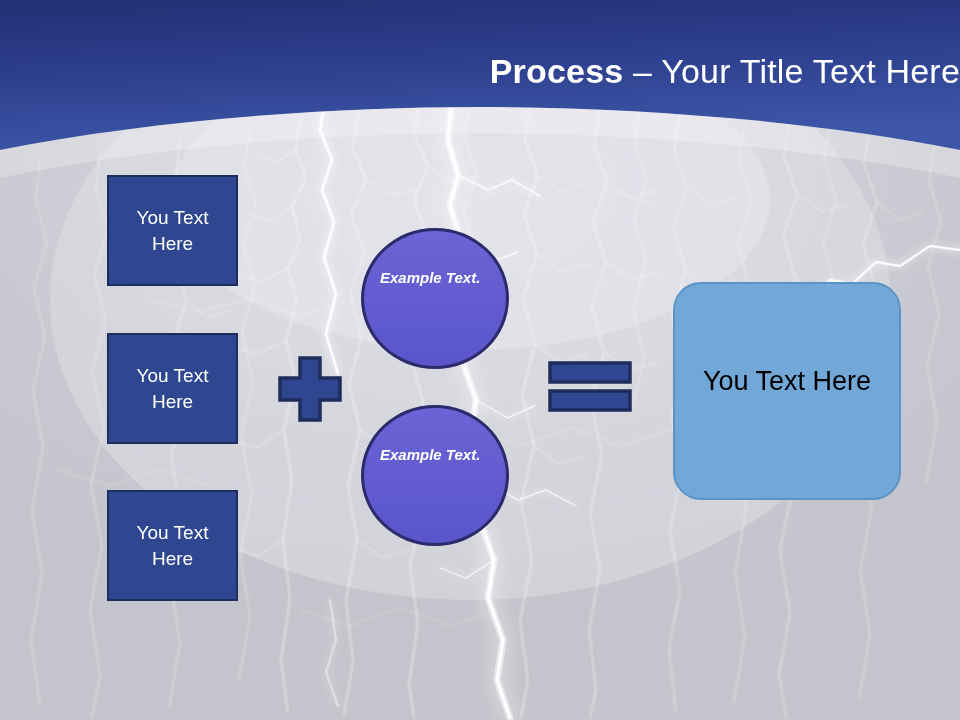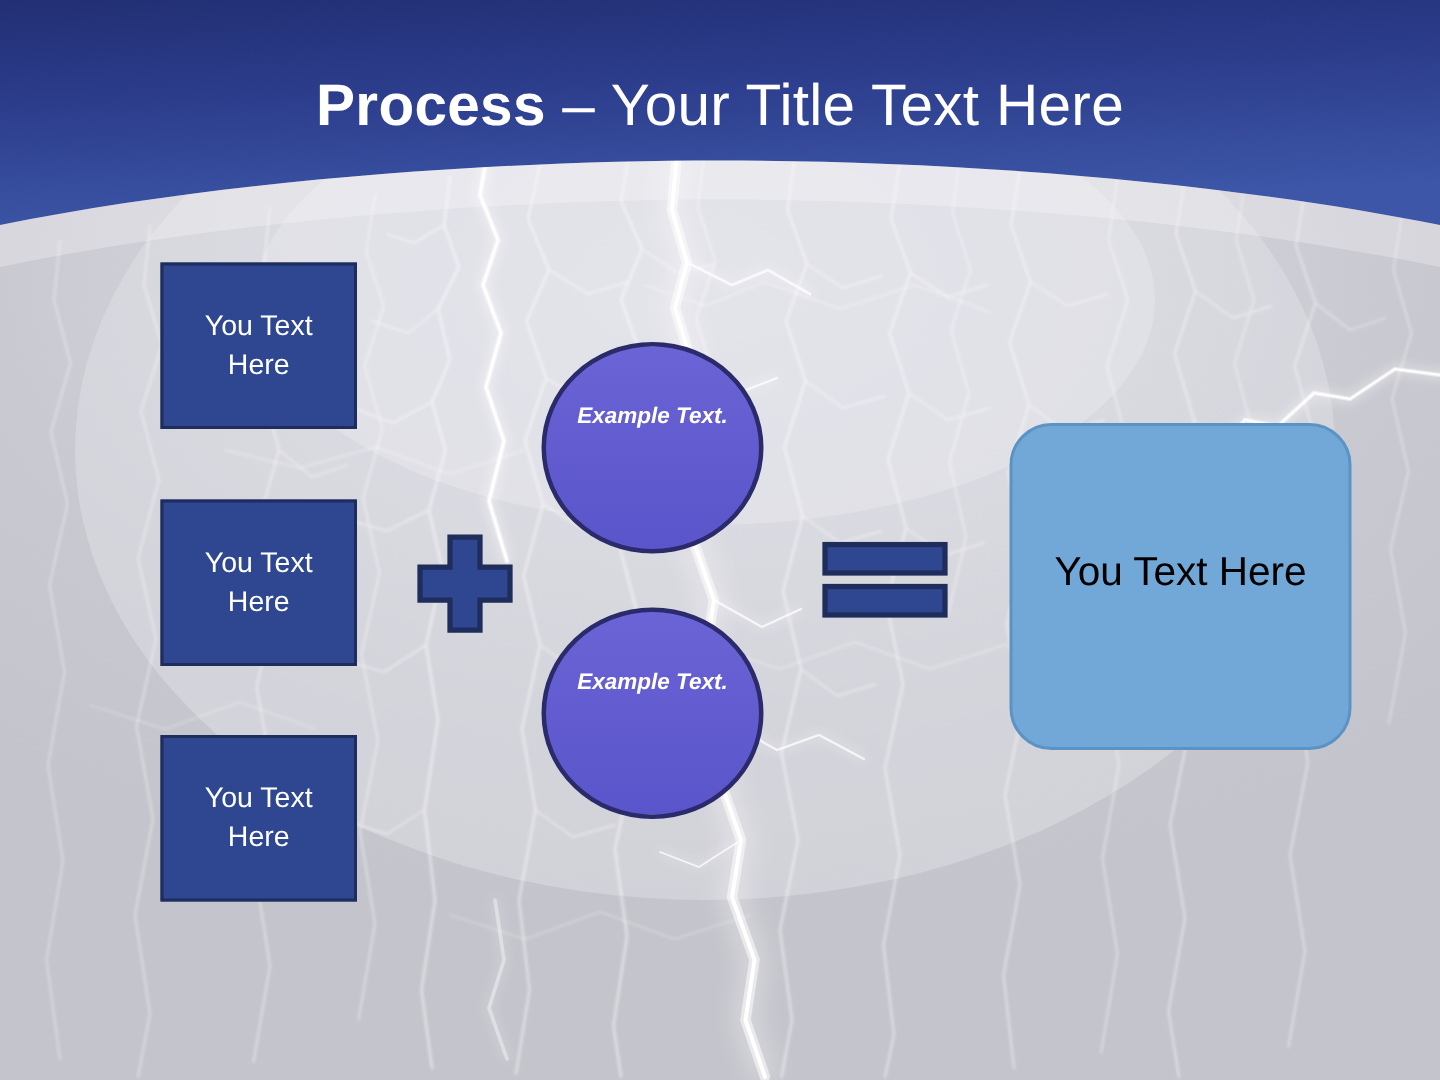--- a/index.html
+++ b/index.html
@@ -24,23 +24,23 @@
 
   
   .header-band{
     position:absolute;left:0;top:0;width:960px;height:200px;
     overflow:hidden;
   }
   .header-band svg{display:block;width:960px;height:200px;}
 
   .title{
     position:absolute;left:0;top:51px;width:960px;
-    text-align:center;
+    text-align:right;
     color:#ffffff;
-    font-size:39px;
+    font-size:34px;
     line-height:40px;
     letter-spacing:.2px;
     white-space:nowrap;
   }
   .title b{font-weight:bold;}
   .title span.light{font-weight:400;}
 
   
   .ytbox{
     position:absolute;
@@ -61,21 +61,20 @@
     width:148px;height:141px;
     border-radius:50%;
     background:linear-gradient(180deg,#6b64d6 0%,#625cd0 50%,#5b55cb 100%);
     border:3px solid #2b2a6b;
     box-sizing:border-box;
     color:#ffffff;
     font-size:15px;
     font-weight:bold;
     font-style:italic;
     line-height:23px;
-    text-align:center;
     display:flex;align-items:flex-start;justify-content:center;
   }
   .circle .txt{display:block;margin-top:35px;width:110px;}
 
   .plus{position:absolute;left:276px;top:356px;width:68px;height:66px;}
   .equals{position:absolute;left:548px;top:361px;width:84px;height:53px;}
   .plus svg,.equals svg{display:block;}
 
   .result{
     position:absolute;left:673px;top:282px;

